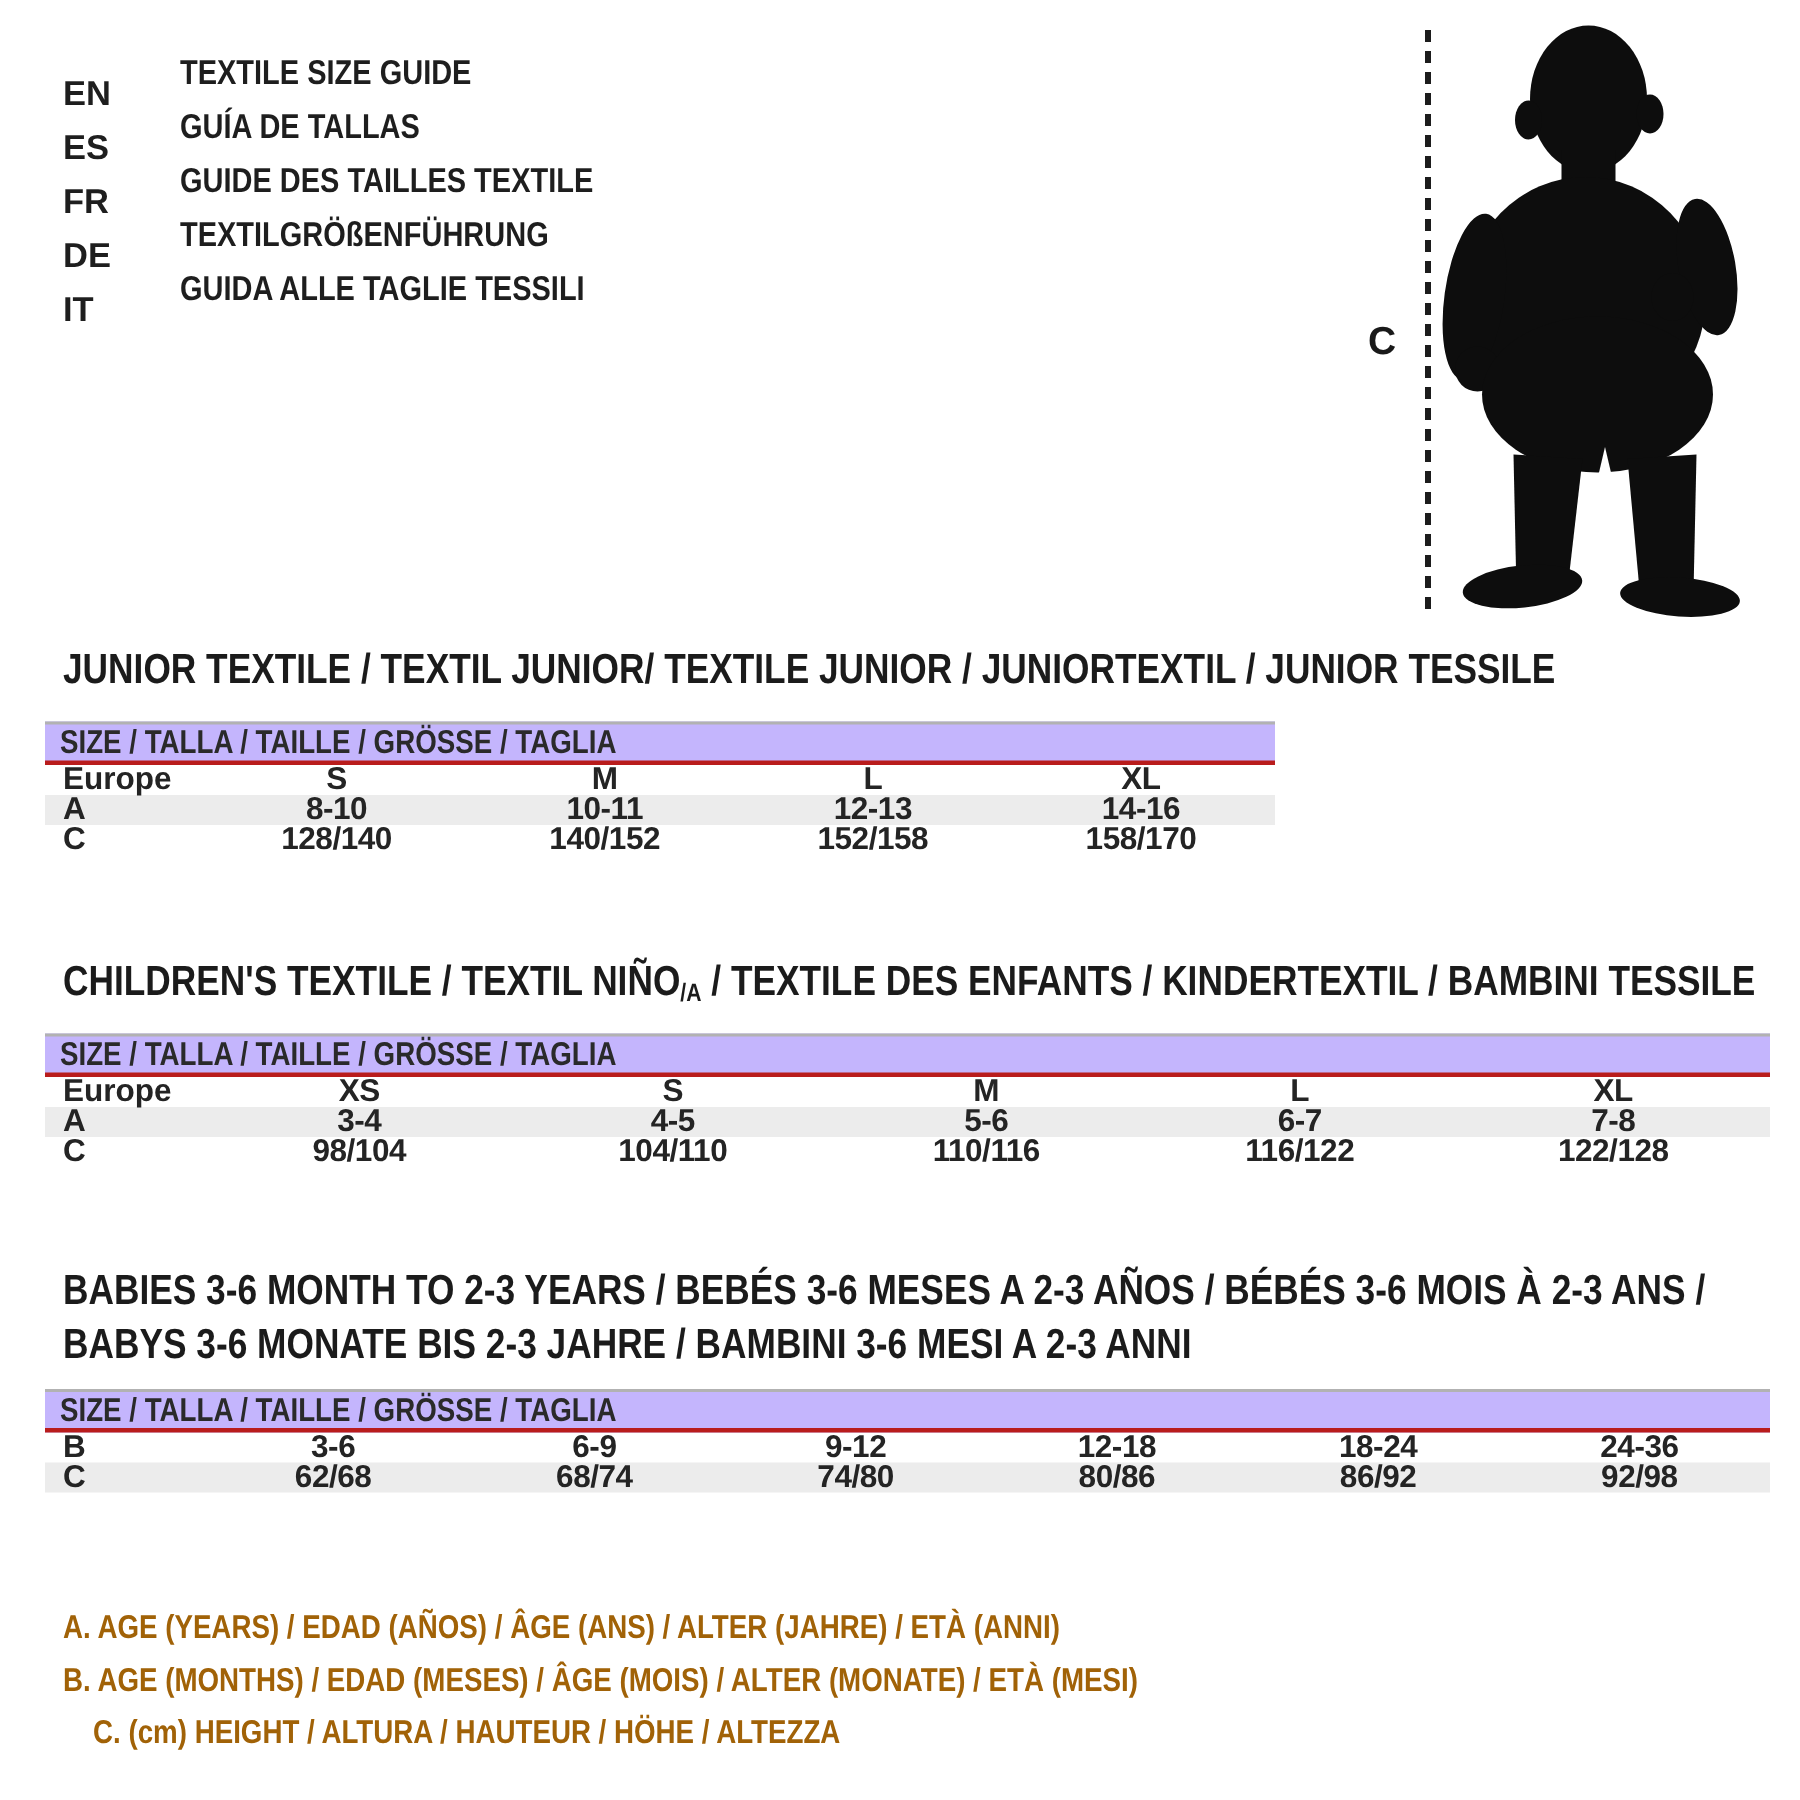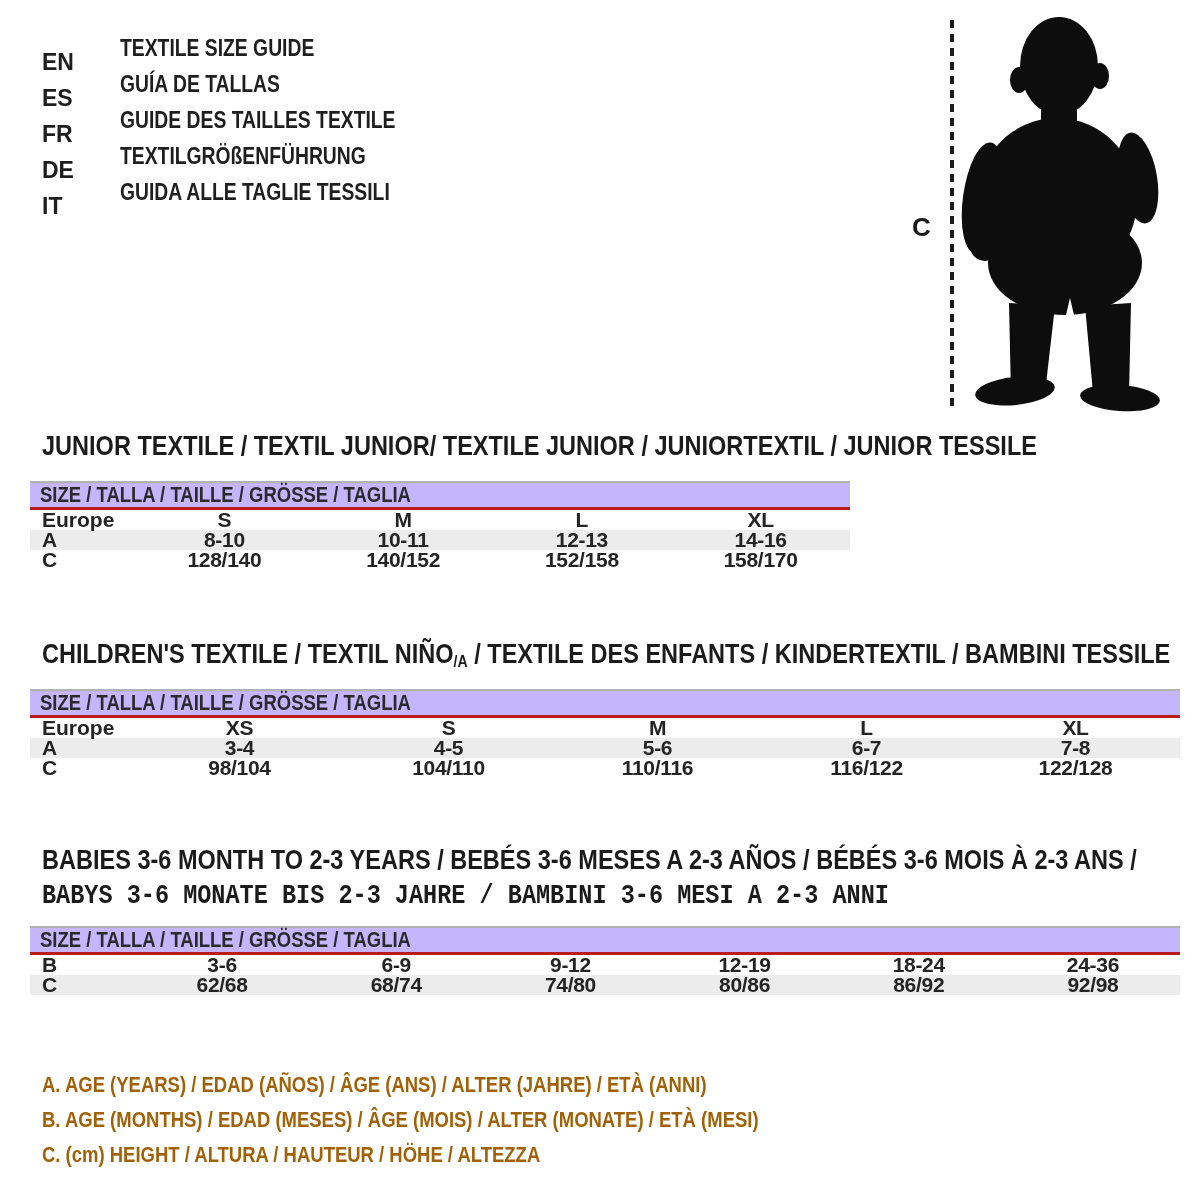--- a/index.html
+++ b/index.html
@@ -147,50 +147,50 @@
       <span class="cell">104/110</span>
       <span class="cell">110/116</span>
       <span class="cell">116/122</span>
       <span class="cell">122/128</span>
     </div>
   </div>
 
   <div class="sec-title" style="left:42px;top:844px;">
     <span class="cond">BABIES 3-6 MONTH TO 2-3 YEARS / BEBÉS 3-6 MESES A 2-3 AÑOS / BÉBÉS 3-6 MOIS À 2-3 ANS /</span>
   </div>
-  <div class="sec-title" style="left:42px;top:880px;font-family:Liberation Mono, monospace;">
+  <div class="sec-title" style="left:42px;top:880px;">
     <span class="cond">BABYS 3-6 MONATE BIS 2-3 JAHRE / BAMBINI 3-6 MESI A 2-3 ANNI</span>
   </div>
   <div class="size-table" style="left:30px;top:926px;width:1150px;">
     <div class="size-bar">
       <span class="cond">SIZE / TALLA / TAILLE / GRÖSSE / TAGLIA</span>
     </div>
     <div class="t-row">
       <span class="cell-label">B</span>
       <span class="cell">3-6</span>
       <span class="cell">6-9</span>
       <span class="cell">9-12</span>
-      <span class="cell">12-19</span>
+      <span class="cell">12-18</span>
       <span class="cell">18-24</span>
       <span class="cell">24-36</span>
     </div>
     <div class="t-row alt">
       <span class="cell-label">C</span>
       <span class="cell">62/68</span>
       <span class="cell">68/74</span>
       <span class="cell">74/80</span>
       <span class="cell">80/86</span>
       <span class="cell">86/92</span>
       <span class="cell">92/98</span>
     </div>
   </div>
 
   <div class="legend-line" style="top:1072px;">
     <span class="cond">A. AGE (YEARS) / EDAD (AÑOS) / ÂGE (ANS) / ALTER (JAHRE) / ETÀ (ANNI)</span>
   </div>
   <div class="legend-line" style="top:1107px;">
     <span class="cond">B. AGE (MONTHS) / EDAD (MESES) / ÂGE (MOIS) / ALTER (MONATE) / ETÀ (MESI)</span>
   </div>
-  <div class="legend-line" style="top:1142px;">
+  <div class="legend-line" style="top:1142px;margin-left:20px;">
     <span class="cond">C. (cm) HEIGHT / ALTURA / HAUTEUR / HÖHE / ALTEZZA</span>
   </div>
 
 </div>
 
 </body></html>

